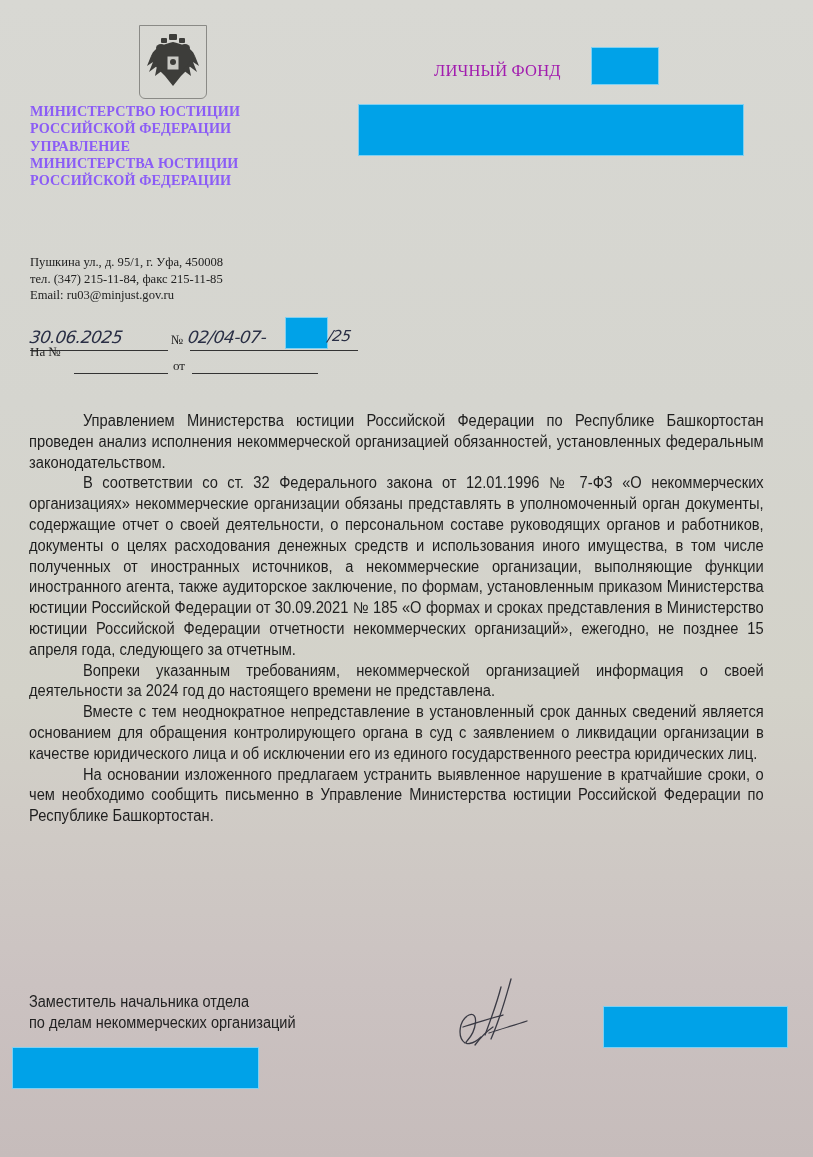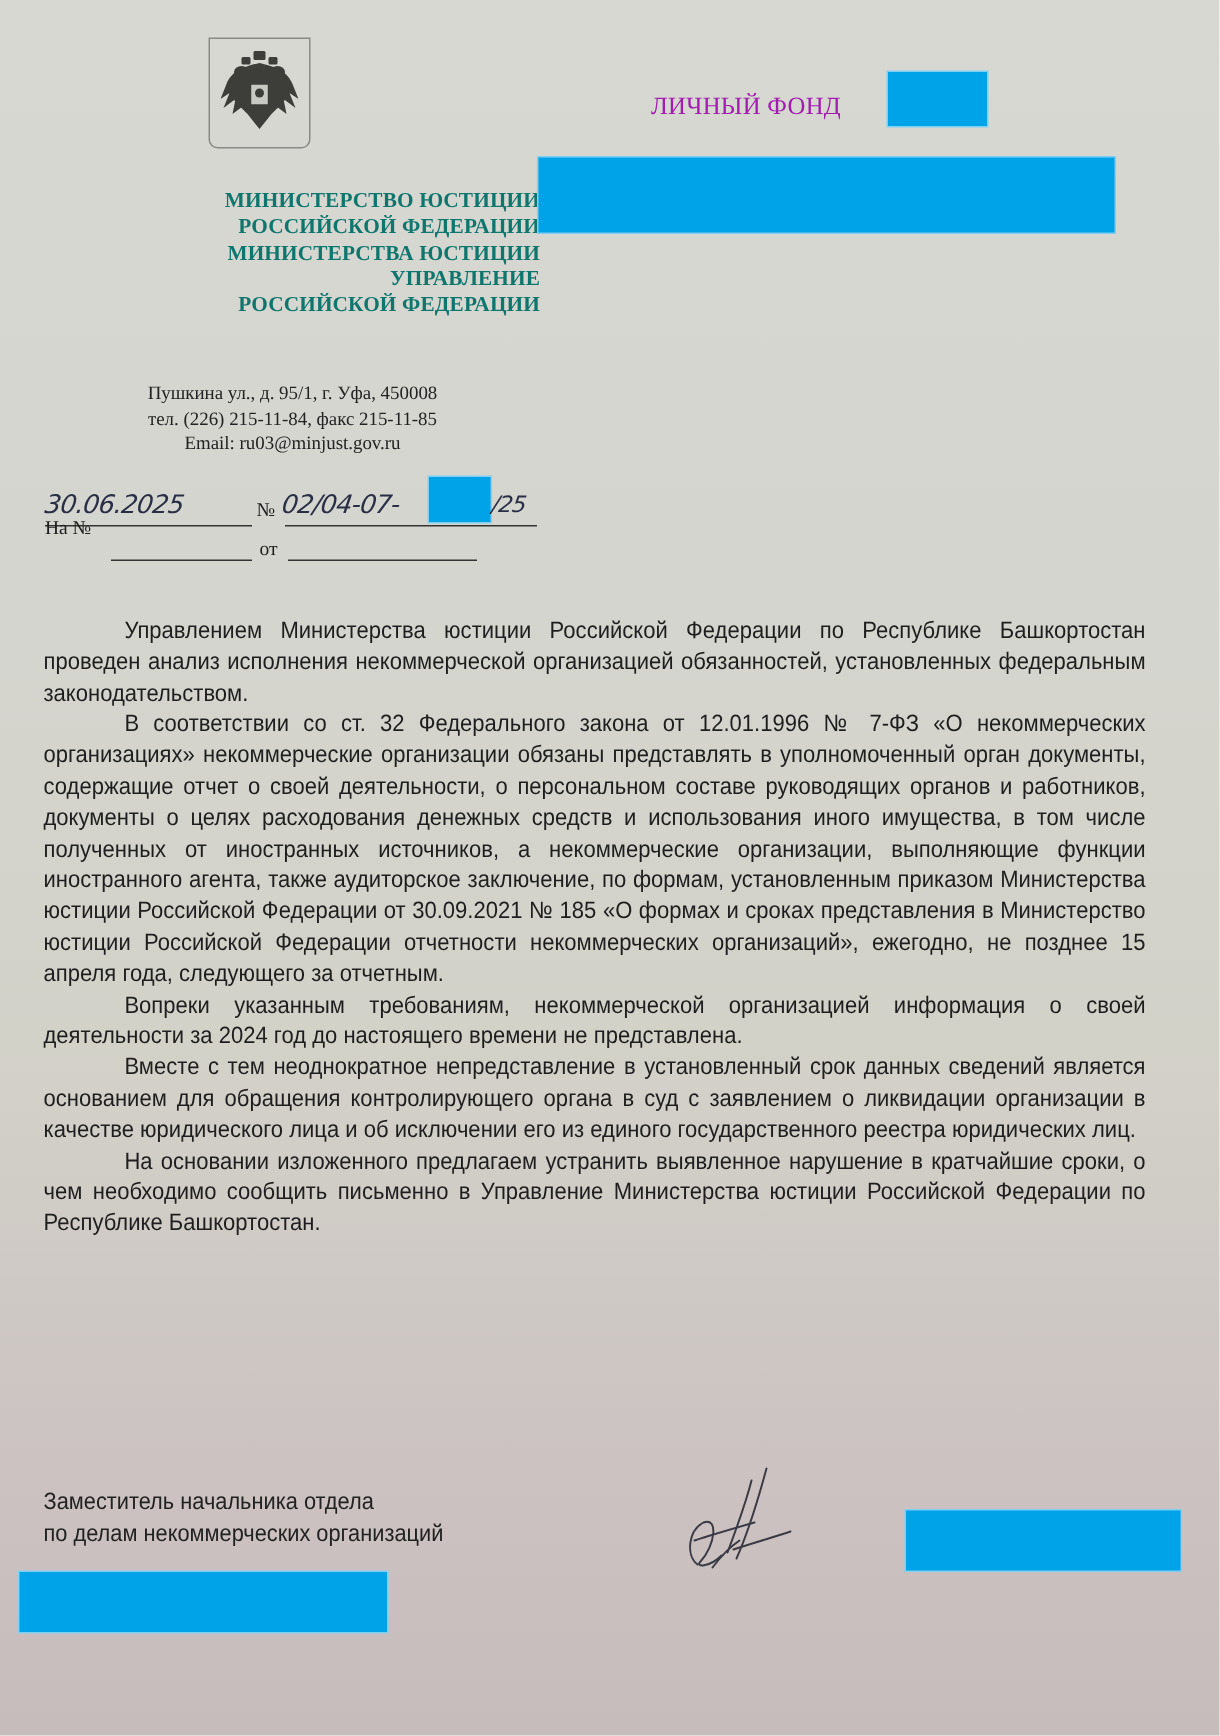--- a/index.html
+++ b/index.html
@@ -10,26 +10,26 @@
     color: #1d1d1d;
     position: relative;
   }
   .abs { position: absolute; }
   .emblem-box {
     left: 139px; top: 25px; width: 68px; width: 66px; height: 72px;
     border: 1px solid #8a8a86; border-radius: 0 0 6px 6px;
     display: flex; align-items: center; justify-content: center;
   }
   .org-block {
-    left: 30px; top: 126px; width: 330px; text-align: right;
+    left: 30px; top: 103px; width: 330px; text-align: left;
     font-weight: bold; font-size: 14.2px; line-height: 17.3px;
-    letter-spacing: 0.1px; color: #0f766e;
+    letter-spacing: 0.1px; color: #8b5cf6;
   }
   .contacts {
-    left: 30px; top: 254px; width: 330px; text-align: center;
+    left: 30px; top: 254px; width: 330px; 
     font-size: 12.6px; line-height: 16.5px; color: #222;
   }
   .hand {
     font-family: "DejaVu Sans", sans-serif; font-style: italic;
     font-size: 17px; color: #2a2f45; letter-spacing: -0.5px;
   }
   .uline { height: 0; border-bottom: 1px solid #333; }
   .redact { background: #00a2e8; box-shadow: 0 0 0 1px #7fd0f2; }
   .body-text {
     left: 29px; top: 411px; width: 736px;
@@ -66,28 +66,28 @@
       <path d="M48 24 L52 34 L46 30 L50 40 L42 34 L44 44 L36 38 Z"></path>
     </g>
     <rect x="20" y="24" width="12" height="14" fill="#c9c9c4" stroke="#3d3d3a" stroke-width="1"></rect>
     <circle cx="26" cy="30" r="3" fill="#3d3d3a"></circle>
   </svg>
 </div>
 
 <div class="abs org-block">
   <div>МИНИСТЕРСТВО ЮСТИЦИИ</div>
   <div>РОССИЙСКОЙ ФЕДЕРАЦИИ</div>
+  <div>УПРАВЛЕНИЕ</div>
   <div>МИНИСТЕРСТВА ЮСТИЦИИ</div>
-  <div>УПРАВЛЕНИЕ</div>
   <div>РОССИЙСКОЙ ФЕДЕРАЦИИ</div>
 </div>
 
 <div class="abs contacts">
   <div>Пушкина ул., д. 95/1, г. Уфа, 450008</div>
-  <div>тел. (226) 215-11-84, факс 215-11-85</div>
+  <div>тел. (347) 215-11-84, факс 215-11-85</div>
   <div>Email: ru03@minjust.gov.ru</div>
 </div>
 
 <div class="abs hand" style="left:30px; top:327px; transform: skewX(-8deg);">30.06.2025</div>
 <div class="abs uline" style="left:30px; top:350px; width:138px;"></div>
 <div class="abs" style="left:171px; top:332px; font-size:13px;">№</div>
 <div class="abs hand" style="left:188px; top:327px; transform: skewX(-8deg);">02/04-07-</div>
 <div class="abs redact" style="left:286px; top:318px; width:41px; height:30px;"></div>
 <div class="abs hand" style="left:328px; top:327px; font-size:15px; transform: skewX(-8deg);">/25</div>
 <div class="abs uline" style="left:190px; top:350px; width:168px;"></div>

